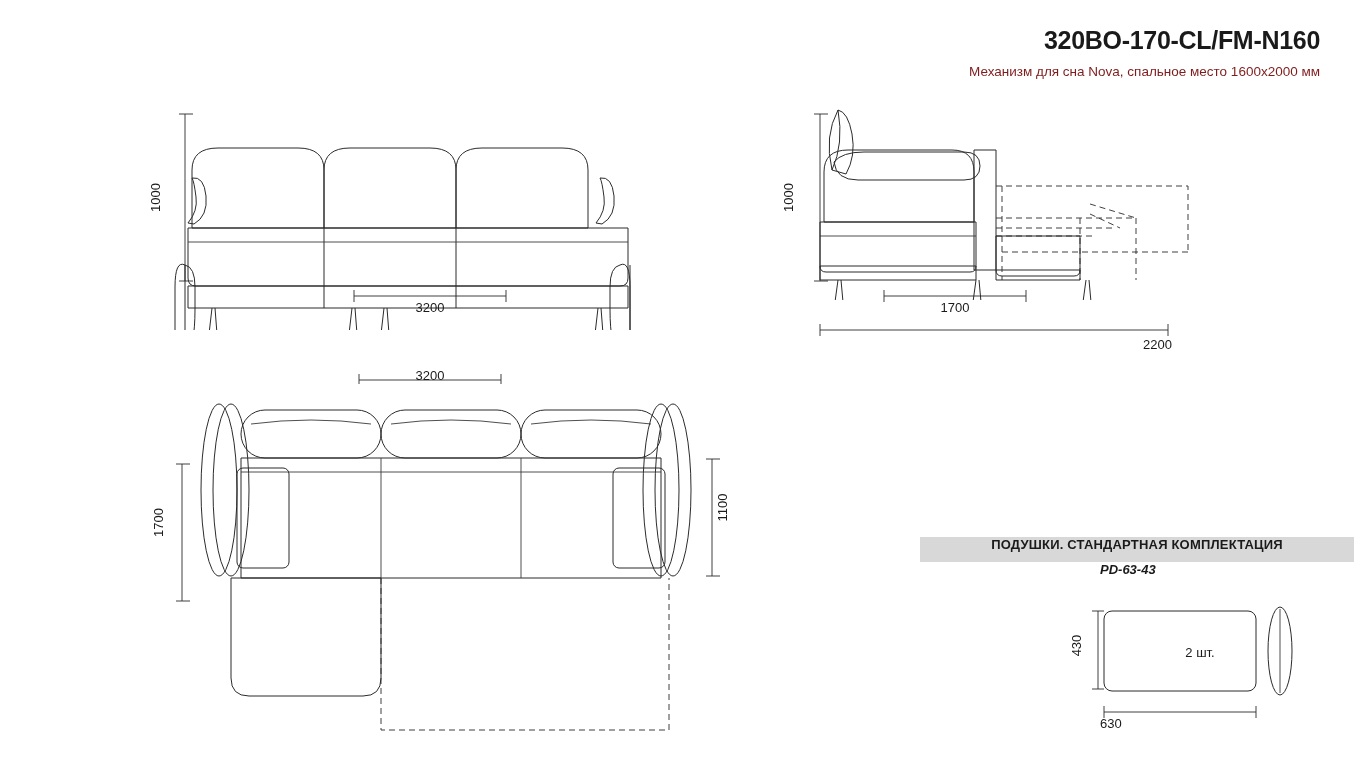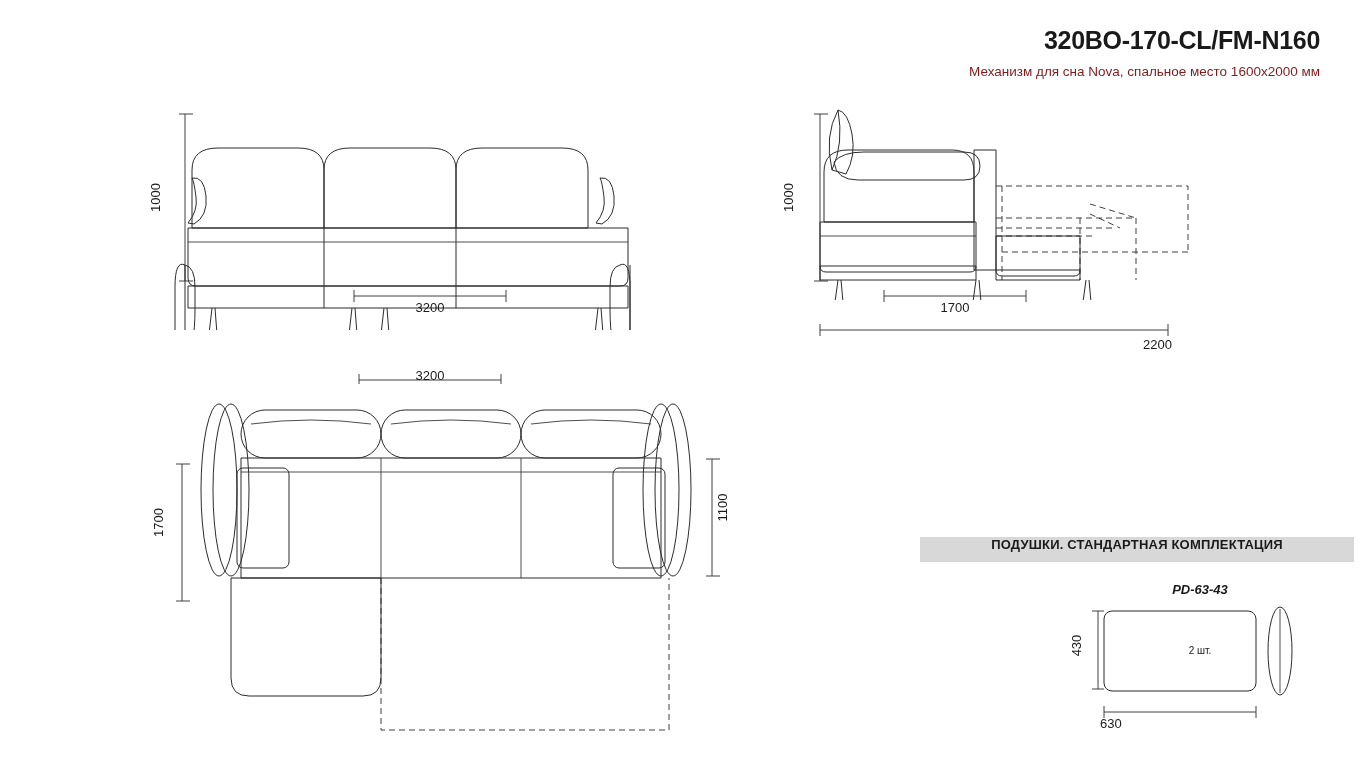--- a/index.html
+++ b/index.html
@@ -61,33 +61,32 @@
   }
   #pillow-header span {
     font-size: 13px;
     font-weight: bold;
     letter-spacing: 0.2px;
     color: #1a1a1a;
     white-space: nowrap;
   }
   #pillow-code {
     left: 1100px;
-    top: 582px;
+    top: 562px;
     width: 200px;
-    text-align: center;
     font-size: 13px;
     font-weight: bold;
     font-style: italic;
   }
   #pillow-qty {
     left: 1110px;
     top: 645px;
     width: 180px;
     text-align: center;
-    font-size: 10px;
+    font-size: 13px;
   }
 
   svg { display: block; }
   .ln { fill: none; stroke: #2b2b2b; stroke-width: 1; }
   .ln-thin { fill: none; stroke: #3a3a3a; stroke-width: 0.9; }
   .dimline { fill: none; stroke: #2b2b2b; stroke-width: 0.9; }
   .dash { fill: none; stroke: #2b2b2b; stroke-width: 0.9; stroke-dasharray: 6 4; }
 </style>
 </head>
 <body>

